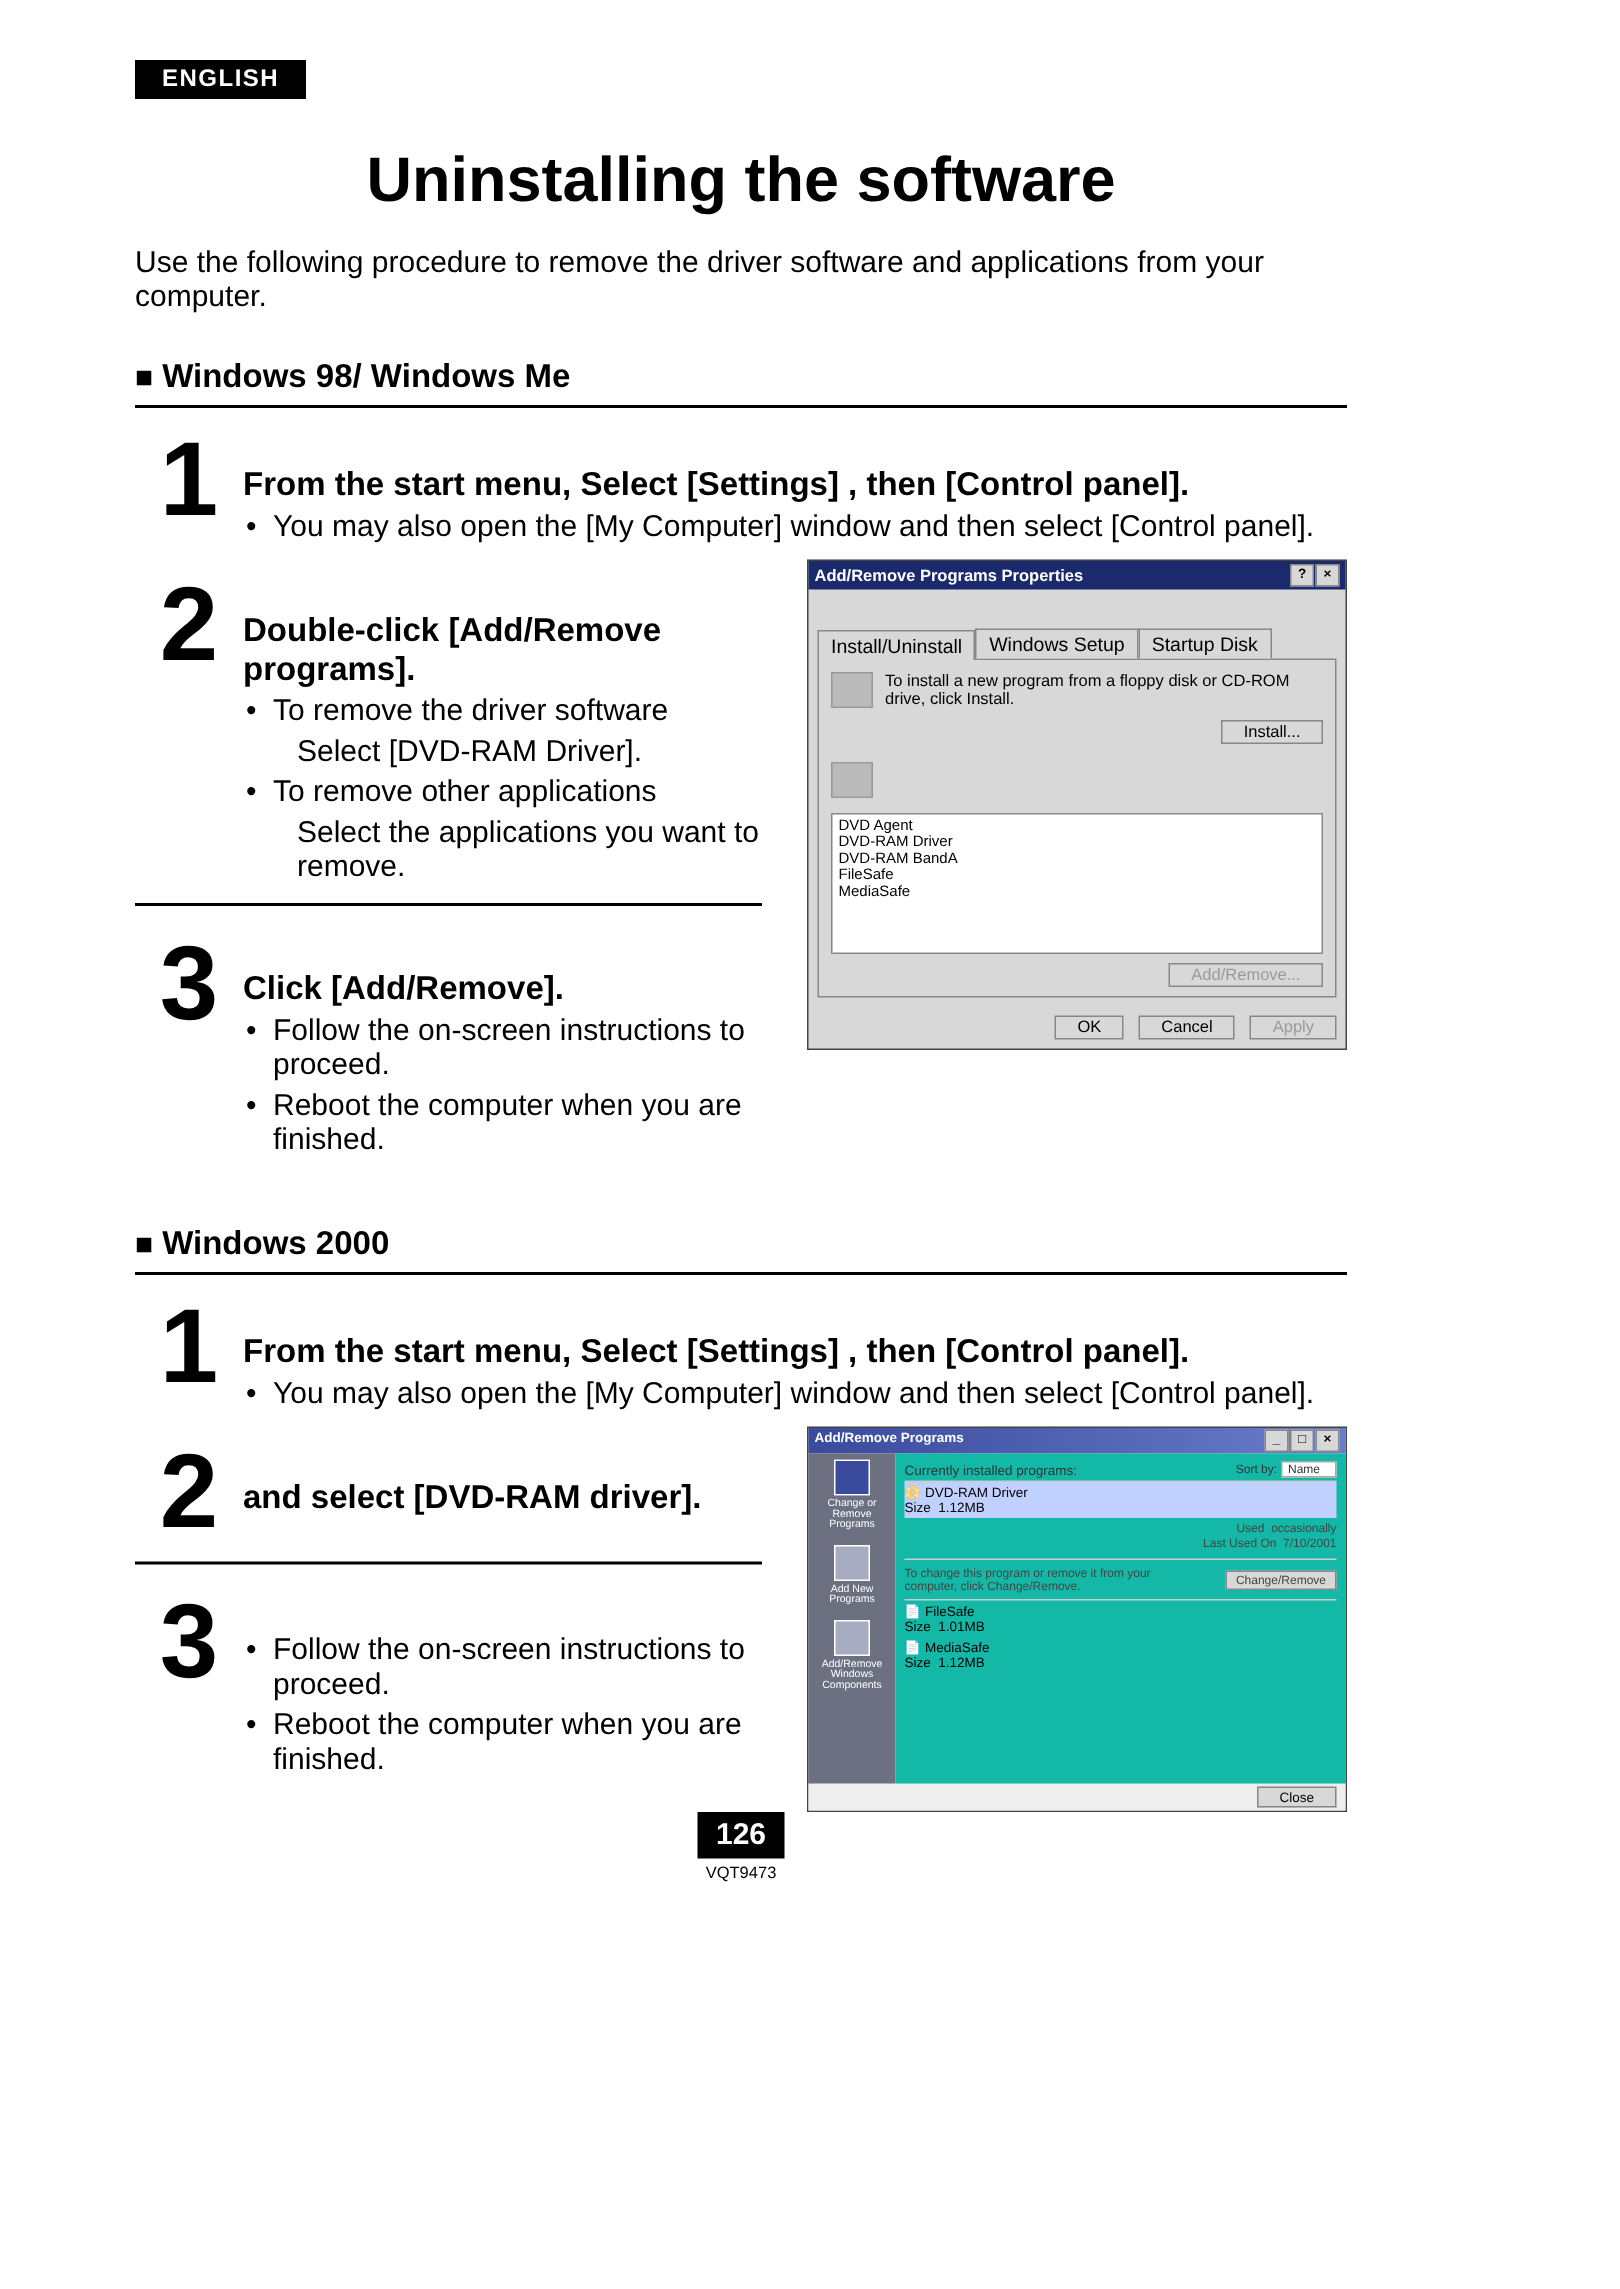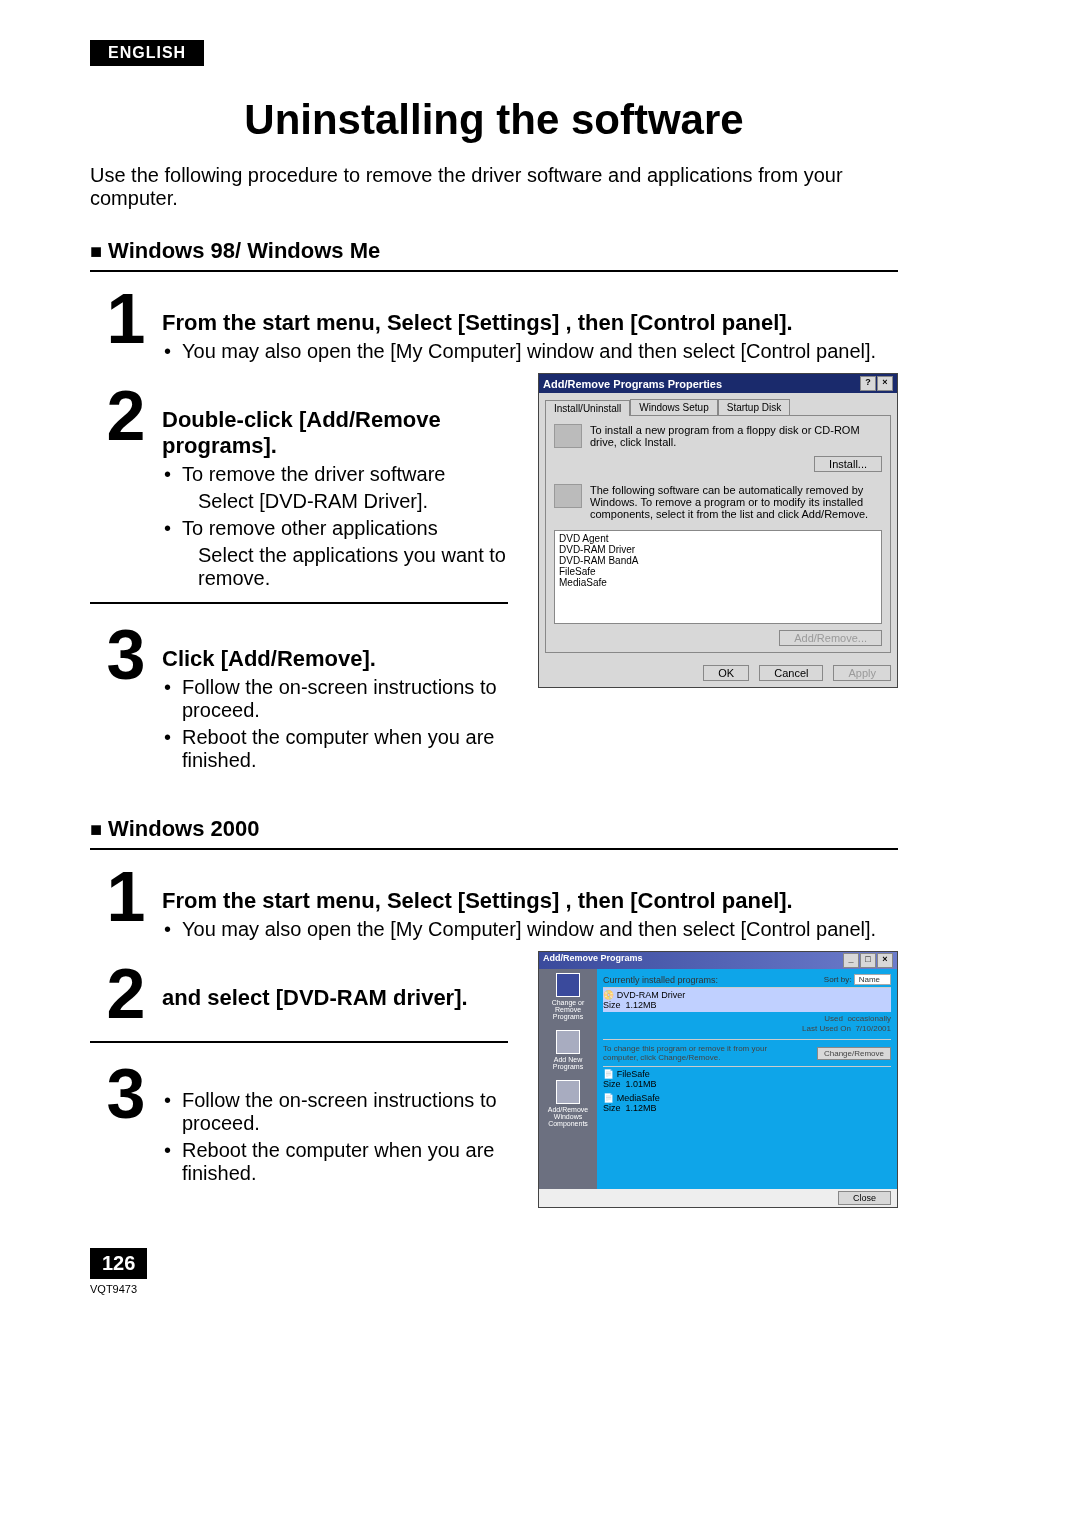--- a/index.html
+++ b/index.html
@@ -131,21 +131,22 @@
     width: 14px;
     height: 13px;
     font-size: 9px;
     line-height: 11px;
     text-align: center;
     font-weight: bold;
   }
   .d1-tabs {
     display: flex;
     padding: 6px 6px 0 6px;
-    font-size: 10px;
+    font-size: 13px;
+    margin-top: 20px;
   }
   .d1-tab {
     border: 1px solid #888;
     border-bottom: none;
     background: #d8d8d8;
     padding: 2px 8px;
   }
   .d1-tab.active { background: #d8d8d8; position:relative; top:1px; }
   .d1-panel {
     margin: 0 6px 6px 6px;
@@ -214,40 +215,40 @@
   .d2-side-item {
     text-align:center;
     margin-bottom:10px;
   }
   .d2-side-item .ic {
     width:22px;height:22px;background:#a8acc0;border:1px solid #fff;margin:0 auto 2px auto;
   }
   .d2-side-item.active .ic { background:#3a4a9c; }
   .d2-main {
     flex:1;
-    background:#0ea5e9;
+    background:#14b8a6;
     position:relative;
     padding:4px 6px;
     font-size:9px;
   }
   .d2-toprow {
     display:flex;justify-content:space-between;padding:2px 0;border-bottom:1px solid #ccc;
     color:#333;
   }
   .d2-sort { font-size:8px; }
   .d2-item {
     display:flex;justify-content:space-between;padding:2px 0;flex-direction:column;
   }
   .d2-item.sel { background:#c0d0ff; }
   .d2-detail { font-size:8px;color:#444;text-align:right;line-height:1.2;padding:2px 0 6px 0;border-bottom:1px solid #ccc; }
   .d2-change { display:flex;justify-content:space-between;align-items:center;padding:4px 0;border-bottom:1px solid #ccc; font-size:8px;color:#444;}
   .d2-closebar { text-align:right;padding:4px 6px;background:#eee; }
   .page-num {
     position: relative;
-    margin-top: 40px;
+    text-align: center;
   }
   .page-num-box {
     display:inline-block;background:#000;color:#fff;font-weight:bold;font-size:20px;padding:4px 12px;
   }
   .doc-code {
     font-size:11px;margin-top:4px;
   }
 </style>
 </head>
 <body>
@@ -321,21 +322,20 @@
         <div class="d1-panel">
           <div class="d1-row">
             <div class="d1-icon"></div>
             <div style="flex:1">To install a new program from a floppy disk or CD-ROM drive, click Install.</div>
           </div>
           <div style="text-align:right;margin-bottom:14px">
             <span class="d1-btn">Install...</span>
           </div>
           <div class="d1-row">
             <div class="d1-icon"></div>
-            <div style="flex:1">The following software can be automatically removed by Windows. To remove a program or to modify its installed components, select it from the list and click Add/Remove.</div>
           </div>
           <div class="d1-list">
             <div>DVD Agent</div>
             <div>DVD-RAM Driver</div>
             <div>DVD-RAM BandA</div>
             <div>FileSafe</div>
             <div>MediaSafe</div>
           </div>
           <div style="text-align:right">
             <span class="d1-btn disabled">Add/Remove...</span>

